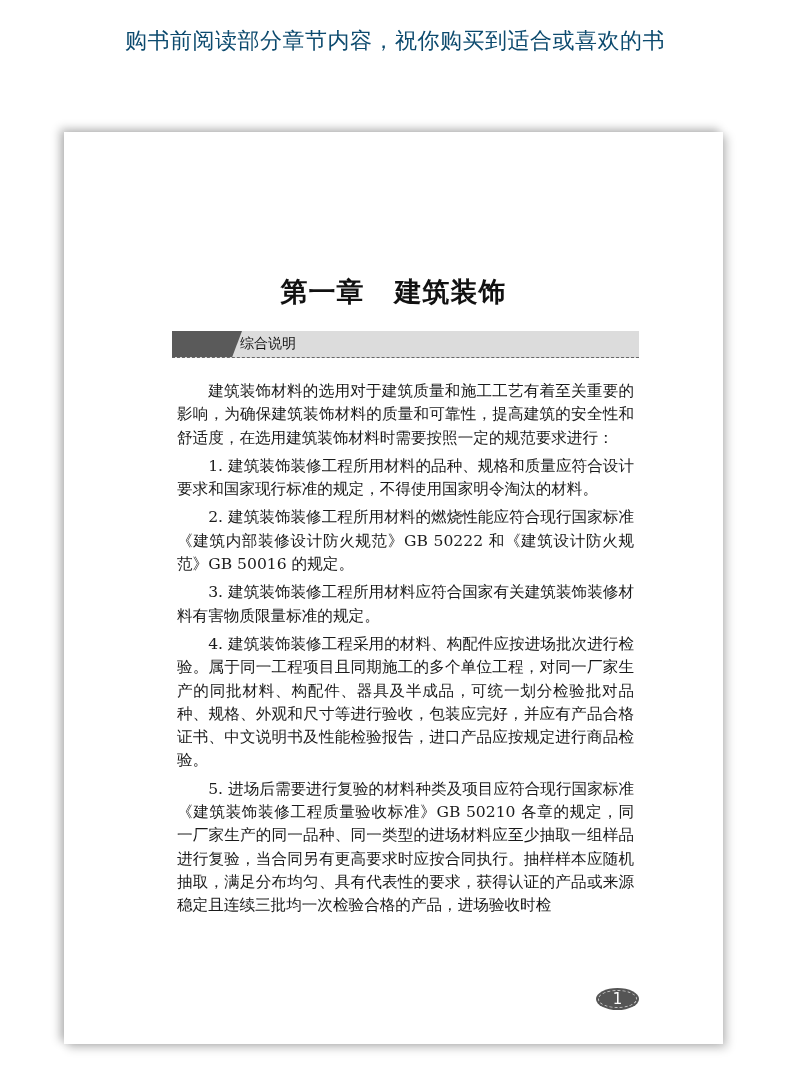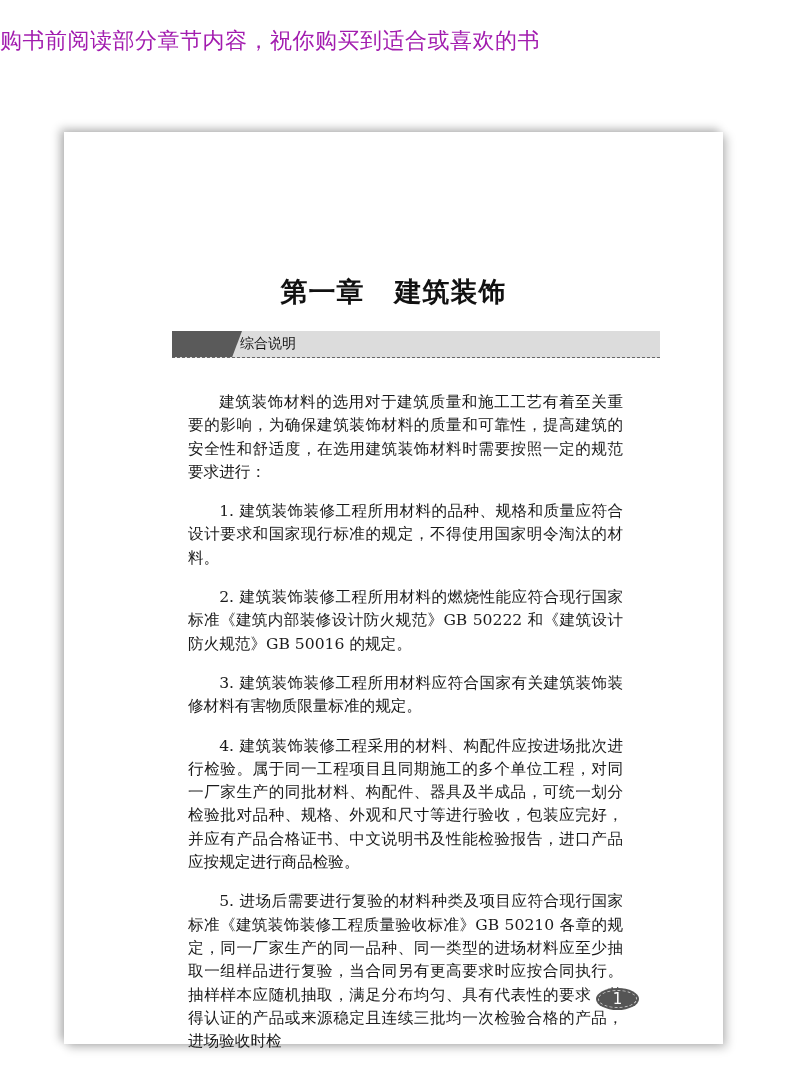--- a/index.html
+++ b/index.html
@@ -1,57 +1,56 @@
 <!DOCTYPE html>
 <html><head>
 <meta charset="utf-8">
 <style>
   html, body { margin: 0; padding: 0; }
   body {
     width: 790px; height: 1069px; background: #ffffff; position: relative; overflow: hidden;
     font-family: "DejaVu Sans", "Liberation Sans", sans-serif;
   }
   .banner {
-    position: absolute; left: 0; top: 26px; width: 790px; 
-    font-size: 22px; color: #a21caf; letter-spacing: 0.5px;
+    position: absolute; left: 0; top: 26px; width: 790px; text-align: center;
+    font-size: 22px; color: #0c4a6e; letter-spacing: 0.5px;
     font-family: "DejaVu Sans", sans-serif;
   }
   .page {
     position: absolute; left: 64px; top: 132px; width: 659px; height: 912px;
     background: #ffffff;
     box-shadow: -4px -3px 9px rgba(0,0,0,0.28), 4px 4px 9px rgba(0,0,0,0.22);
   }
   .chapter-title {
     position: absolute; left: 0; top: 142px; width: 100%; text-align: center;
     font-family: "DejaVu Serif", "Liberation Serif", serif; font-weight: bold;
     font-size: 27px; color: #111; letter-spacing: 1px;
   }
   .chapter-title .gap { display: inline-block; width: 30px; }
   .section-bar {
     position: absolute; left: 108px; top: 199px; width: 467px; height: 26px;
     background: #dcdcdc;
     border-bottom: 1.5px dashed #666;
-    padding-left: 21px;
   }
   .section-bar .dark {
     position: absolute; left: 0; top: 0; height: 26px; width: 70px;
     background: #5a5a5a;
     clip-path: polygon(0 0, 100% 0, 86% 100%, 0 100%);
   }
   .section-bar .label {
     position: absolute; left: 68px; top: 4px; font-size: 14px; color: #111;
     font-family: "DejaVu Sans", sans-serif;
   }
   .body-text {
     position: absolute; left: 108px; top: 243px; width: 467px;
     font-family: "DejaVu Serif", "Liberation Serif", serif;
     font-size: 15.6px; line-height: 23.3px; color: #1a1a1a;
     text-align: justify;
   }
-  .body-text p { margin: 16px; text-indent: 2em; text-align: justify; }
+  .body-text p { margin: 5px; text-indent: 2em; text-align: justify; }
   .page-num {
     position: absolute; left: 532px; top: 856px; width: 43px; height: 22px;
     border-radius: 50%; background: #555; color: #fff;
     font-family: "DejaVu Sans", sans-serif; font-size: 15px;
     display: flex; align-items: center; justify-content: center;
   }
   .page-num::before {
     content: ""; position: absolute; left: 2px; top: 2px; right: 2px; bottom: 2px;
     border-radius: 50%; border: 1px dashed #ccc;
   }

